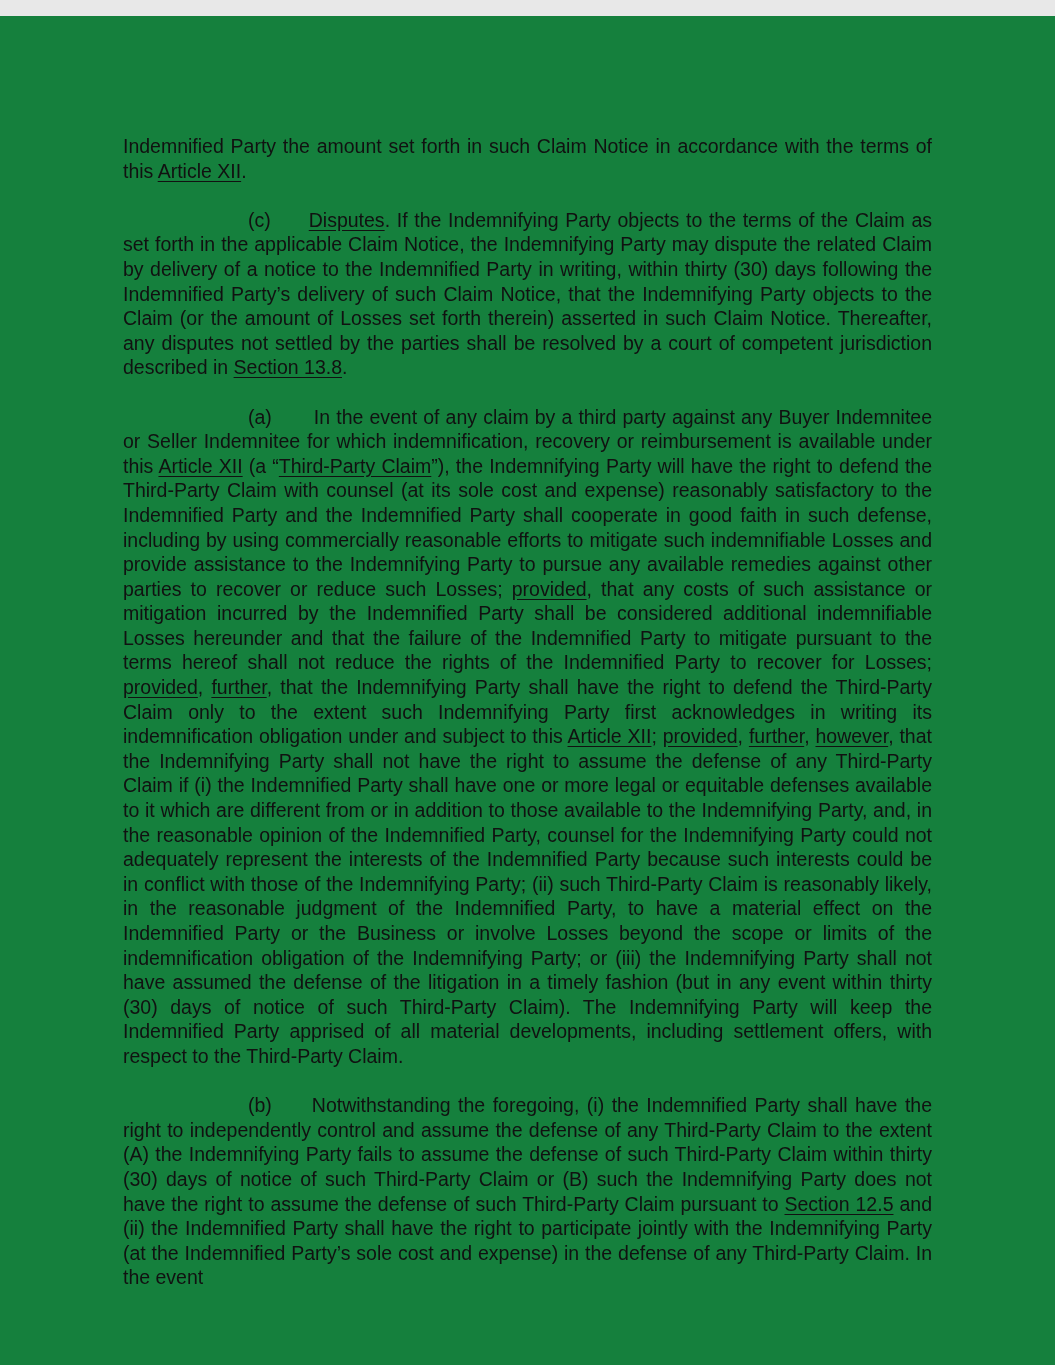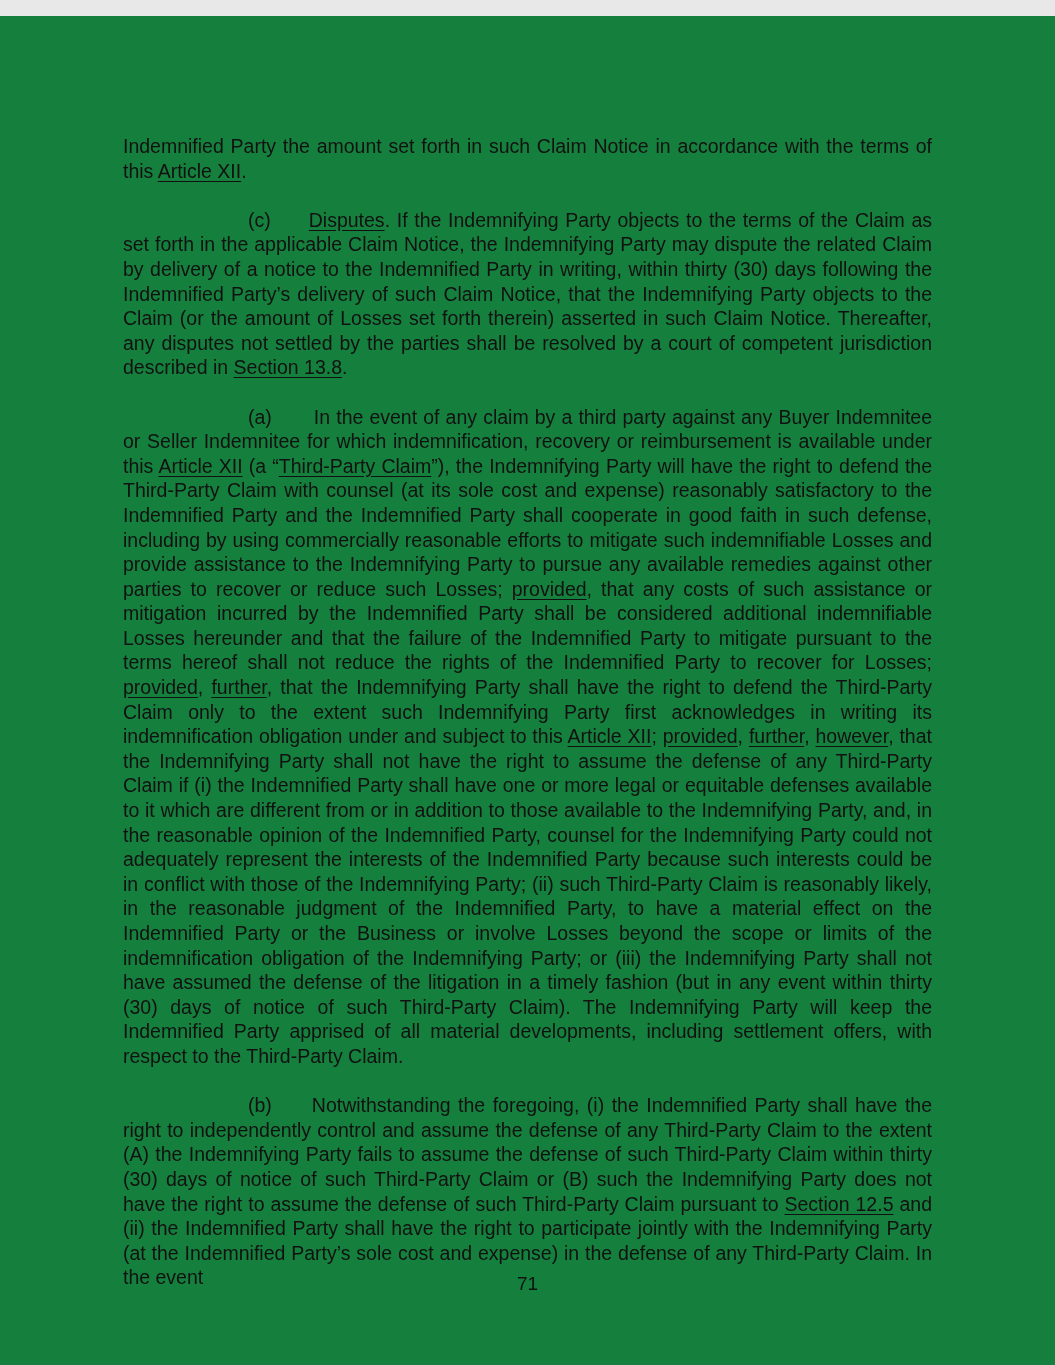--- a/index.html
+++ b/index.html
@@ -54,14 +54,13 @@
 </head>
 <body>
 
 <div class="page">
   <div class="content">
     <p class="para"><span class="run">Indemnified Party the amount set forth in such Claim Notice in accordance with the terms of this </span><span class="u">Article XII</span><span class="run">.</span></p>
     <p class="para indent"><span class="run">(c)</span><span class="tab" style="width: 38px;">&nbsp;</span><span class="u">Disputes</span><span class="run">.  If the Indemnifying Party objects to the terms of the Claim as set forth in the applicable Claim Notice, the Indemnifying Party may dispute the related Claim by delivery of a notice to the Indemnified Party in writing, within thirty (30) days following the Indemnified Party’s delivery of such Claim Notice, that the Indemnifying Party objects to the Claim (or the amount of Losses set forth therein) asserted in such Claim Notice.  Thereafter, any disputes not settled by the parties shall be resolved by a court of competent jurisdiction described in </span><span class="u">Section 13.8</span><span class="run">.</span></p>
     <p class="para indent"><span class="run">(a)</span><span class="tab" style="width: 42px;">&nbsp;</span><span class="run">In the event of any claim by a third party against any Buyer Indemnitee or Seller Indemnitee for which indemnification, recovery or reimbursement is available under this </span><span class="u">Article XII</span><span class="run"> (a “</span><span class="u">Third-Party Claim</span><span class="run">”), the Indemnifying Party will have the right to defend the Third-Party Claim with counsel (at its sole cost and expense) reasonably satisfactory to the Indemnified Party and the Indemnified Party shall cooperate in good faith in such defense, including by using commercially reasonable efforts to mitigate such indemnifiable Losses and provide assistance to the Indemnifying Party to pursue any available remedies against other parties to recover or reduce such Losses; </span><span class="u">provided</span><span class="run">, that any costs of such assistance or mitigation incurred by the Indemnified Party shall be considered additional indemnifiable Losses hereunder and that the failure of the Indemnified Party to mitigate pursuant to the terms hereof shall not reduce the rights of the Indemnified Party to recover for Losses; </span><span class="u">provided</span><span class="run">, </span><span class="u">further</span><span class="run">, that the Indemnifying Party shall have the right to defend the Third-Party Claim only to the extent such Indemnifying Party first acknowledges in writing its indemnification obligation under and subject to this </span><span class="u">Article XII</span><span class="run">; </span><span class="u">provided</span><span class="run">, </span><span class="u">further</span><span class="run">, </span><span class="u">however</span><span class="run">, that the Indemnifying Party shall not have the right to assume the defense of any Third-Party Claim if (i) the Indemnified Party shall have one or more legal or equitable defenses available to it which are different from or in addition to those available to the Indemnifying Party, and, in the reasonable opinion of the Indemnified Party, counsel for the Indemnifying Party could not adequately represent the interests of the Indemnified Party because such interests could be in conflict with those of the Indemnifying Party; (ii) such Third-Party Claim is reasonably likely, in the reasonable judgment of the Indemnified Party, to have a material effect on the Indemnified Party or the Business or involve Losses beyond the scope or limits of the indemnification obligation of the Indemnifying Party; or (iii) the Indemnifying Party shall not have assumed the defense of the litigation in a timely fashion (but in any event within thirty (30) days of notice of such Third-Party Claim).  The Indemnifying Party will keep the Indemnified Party apprised of all material developments, including settlement offers, with respect to the Third-Party Claim.</span></p>
     <p class="para indent"><span class="run">(b)</span><span class="tab" style="width: 40px;">&nbsp;</span><span class="run">Notwithstanding the foregoing, (i) the Indemnified Party shall have the right to independently control and assume the defense of any Third-Party Claim to the extent (A) the Indemnifying Party fails to assume the defense of such Third-Party Claim within thirty (30) days of notice of such Third-Party Claim or (B) such the Indemnifying Party does not have the right to assume the defense of such Third-Party Claim pursuant to </span><span class="u">Section 12.5</span><span class="run"> and (ii) the Indemnified Party shall have the right to participate jointly with the Indemnifying Party (at the Indemnified Party’s sole cost and expense) in the defense of any Third-Party Claim.  In the event</span></p>
   </div>
-  <div class="footer">71</div>
 </div>
 
 </body></html>

